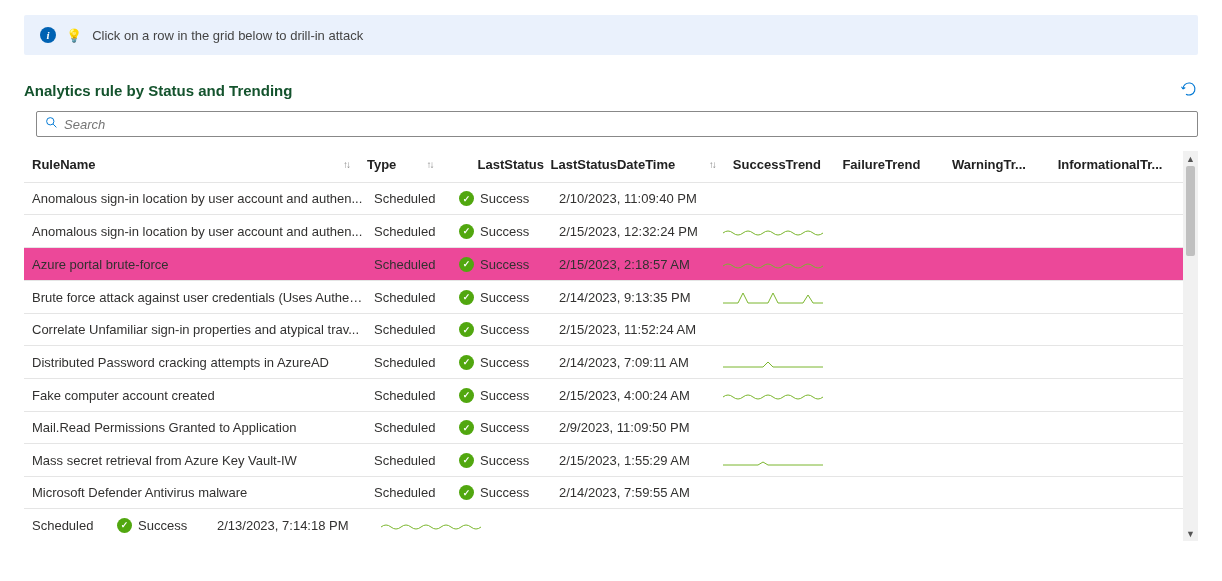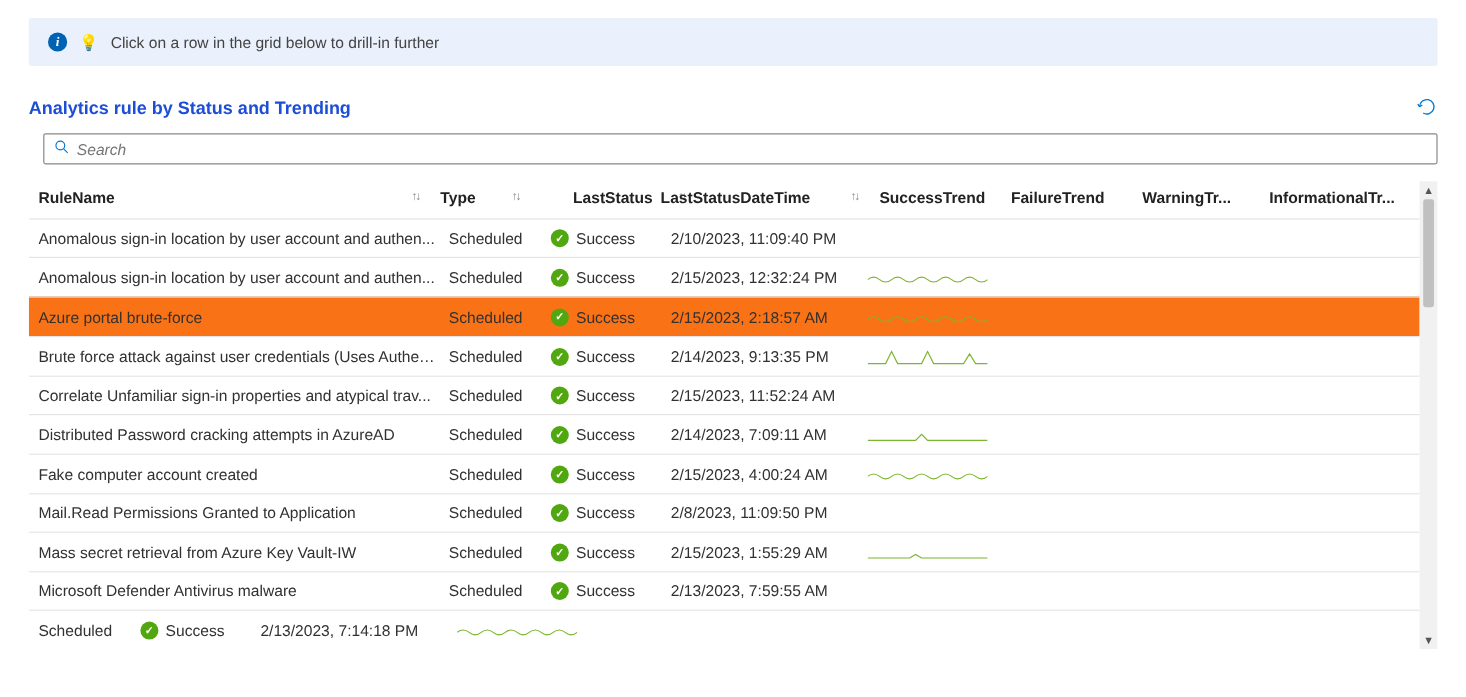--- a/index.html
+++ b/index.html
@@ -48,21 +48,21 @@
 }
 .header-row {
   display: flex;
   align-items: center;
   justify-content: space-between;
   margin-bottom: 10px;
 }
 .section-title {
   font-weight: 600;
   font-size: 15px;
-  color: #1d4ed8;
+  color: #14532d;
 }
 .undo-icon svg { width: 18px; height: 18px; }
 .search-wrap {
   border: 1px solid #888;
   border-radius: 2px;
   display: flex;
   align-items: center;
   padding: 4px 8px;
   margin-bottom: 14px;
   gap: 6px;
@@ -135,21 +135,21 @@
 .sort-icon { color: #888; font-size: 10px; letter-spacing: -2px; }
 .row {
   display: flex;
   align-items: center;
   padding: 8px 8px;
   border-top: 1px solid #e5e5e5;
   font-size: 13px;
   color: #323130;
   cursor: pointer;
 }
-.row.selected { background: #f97316; }
+.row.selected { background: #ec4899; }
 .cell-rule { width: 342px; white-space: nowrap; overflow: hidden; text-overflow: ellipsis; padding-right: 10px; }
 .cell-type { width: 85px; }
 .cell-status { width: 100px; display: flex; align-items: center; gap: 6px; }
 .cell-date { width: 164px; }
 .cell-trend1 { width: 112px; }
 .cell-trend2 { width: 112px; }
 .cell-trend3 { width: 108px; }
 .cell-trend4 { width: 120px; }
 .status-icon {
   width: 15px; height: 15px;
@@ -174,21 +174,21 @@
 }
 </style>
 </head>
 <body>
 
 <div class="container">
 
   <div class="info-banner">
     <span class="info-icon">i</span>
     <span class="bulb-icon">💡</span>
-    <span class="msg">Click on a row in the grid below to drill-in further</span>
+    <span class="msg">Click on a row in the grid below to drill-in attack</span>
   </div>
 
   <div class="header-row">
     <div class="section-title">Analytics rule by Status and Trending</div>
     <div class="undo-icon">
       <svg viewBox="0 0 24 24">
           <path d="M4 12a8 8 0 1 1 4 6.9" fill="none" stroke="#0078d4" stroke-width="1.5"></path>
           <path d="M4 12 L2 9 M4 12 L7 10" fill="none" stroke="#0078d4" stroke-width="1.5"></path>
         </svg>
     </div>
@@ -348,21 +348,21 @@
             <div class="cell-trend3"></div>
             <div class="cell-trend4"></div>
           </div>
           <div class="row">
             <div class="cell-rule">Mail.Read Permissions Granted to Application</div>
             <div class="cell-type">Scheduled</div>
             <div class="cell-status">
               <span class="status-icon">✓</span>
               <span>Success</span>
             </div>
-            <div class="cell-date">2/8/2023, 11:09:50 PM</div>
+            <div class="cell-date">2/9/2023, 11:09:50 PM</div>
             <div class="cell-trend1"></div>
             <div class="cell-trend2"></div>
             <div class="cell-trend3"></div>
             <div class="cell-trend4"></div>
           </div>
           <div class="row">
             <div class="cell-rule">Mass secret retrieval from Azure Key Vault-IW</div>
             <div class="cell-type">Scheduled</div>
             <div class="cell-status">
               <span class="status-icon">✓</span>
@@ -378,21 +378,21 @@
             <div class="cell-trend3"></div>
             <div class="cell-trend4"></div>
           </div>
           <div class="row">
             <div class="cell-rule">Microsoft Defender Antivirus malware</div>
             <div class="cell-type">Scheduled</div>
             <div class="cell-status">
               <span class="status-icon">✓</span>
               <span>Success</span>
             </div>
-            <div class="cell-date">2/13/2023, 7:59:55 AM</div>
+            <div class="cell-date">2/14/2023, 7:59:55 AM</div>
             <div class="cell-trend1"></div>
             <div class="cell-trend2"></div>
             <div class="cell-trend3"></div>
             <div class="cell-trend4"></div>
           </div>
           <div class="row">
             <div class="cell-type">Scheduled</div>
             <div class="cell-status">
               <span class="status-icon">✓</span>
               <span>Success</span>

